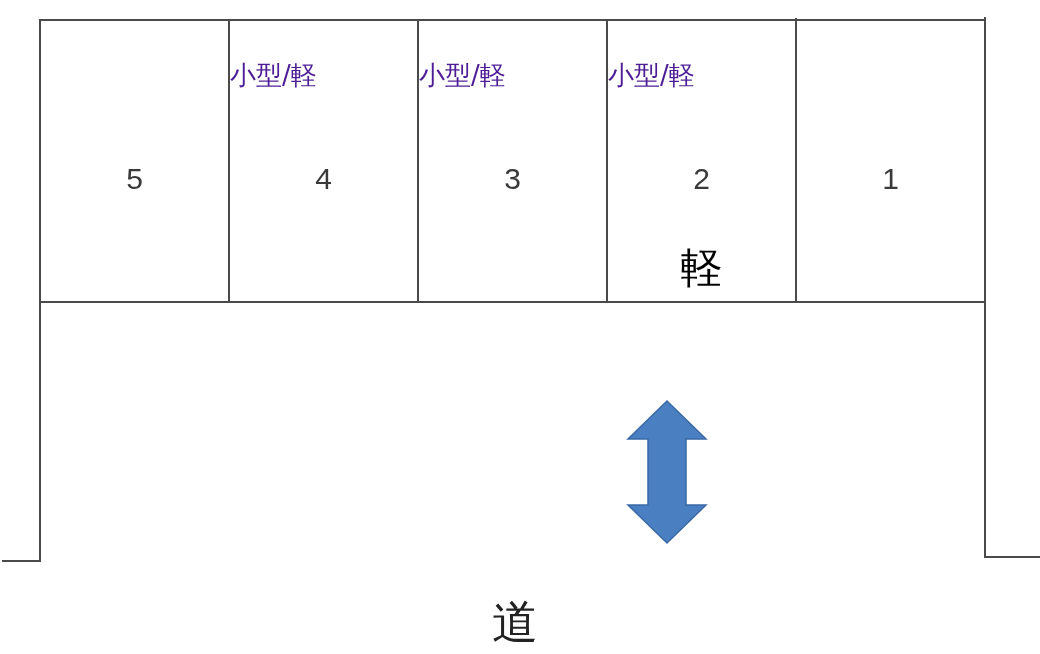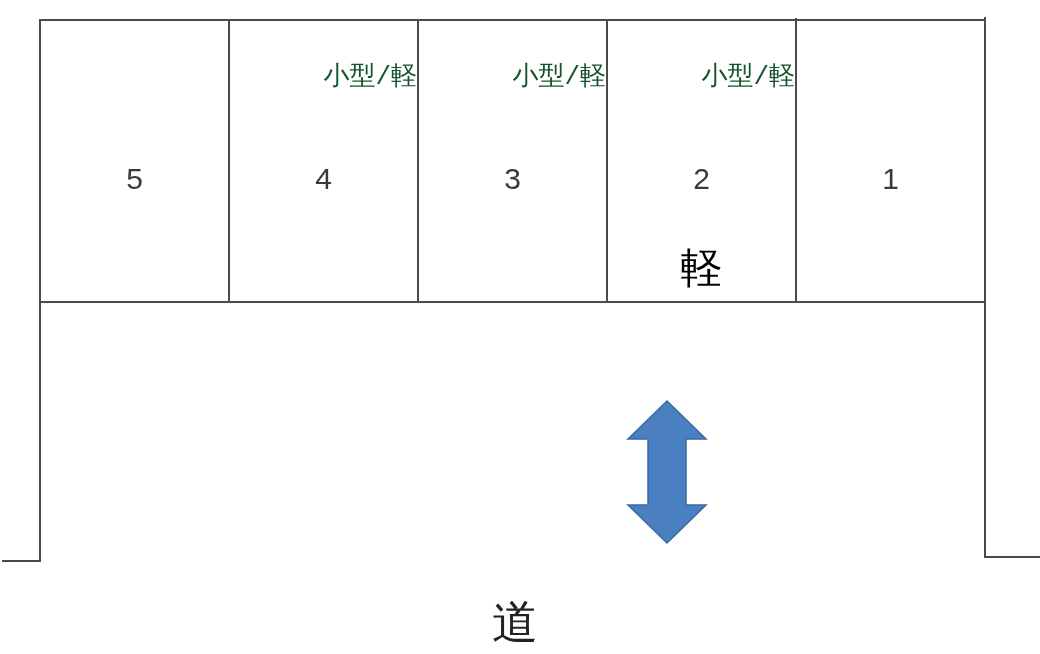--- a/index.html
+++ b/index.html
@@ -1,22 +1,22 @@
 <!DOCTYPE html>
 <html><head>
   <meta charset="utf-8">
   <style>
     html, body { margin: 0; padding: 0; background: #ffffff; }
     body { width: 1040px; height: 654px; position: relative; overflow: hidden;
            font-family: "DejaVu Sans", "Liberation Sans", sans-serif; color: #333; }
     .canvas { position: absolute; left: 0; top: 0; width: 1040px; height: 654px; }
     .line { position: absolute; background: #4a4a4a; }
     .slot { position: absolute; top: 20px; height: 282px; }
-    .slot-type { position: absolute; left: 0; right: 0; top: 38px; text-align: right;
-                 font-size: 26px; color: #14532d; letter-spacing: 0px; font-family: Liberation Mono, monospace; }
+    .slot-type { position: absolute; left: 0; right: 0; top: 38px; text-align: left;
+                 font-size: 26px; color: #4c1d95; letter-spacing: 0px; }
     .slot-number { position: absolute; left: 0; right: 0; top: 142px; text-align: center;
                    font-size: 30px; color: #3a3a3a; font-family: "Liberation Sans", sans-serif; }
     .slot-note { position: absolute; left: 0; right: 0; top: 220px; text-align: center;
                  font-size: 42px; color: #000; }
     .road-label { position: absolute; left: 470px; top: 592px; width: 90px; text-align: center;
                   font-size: 46px; color: #222; }
     .arrow { position: absolute; left: 624px; top: 398px; width: 86px; height: 148px; }
   </style>
 </head>
 <body>

